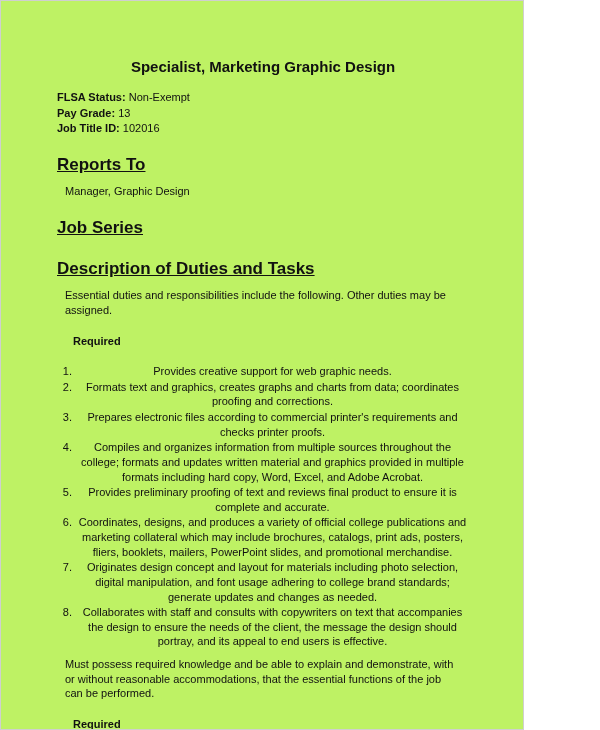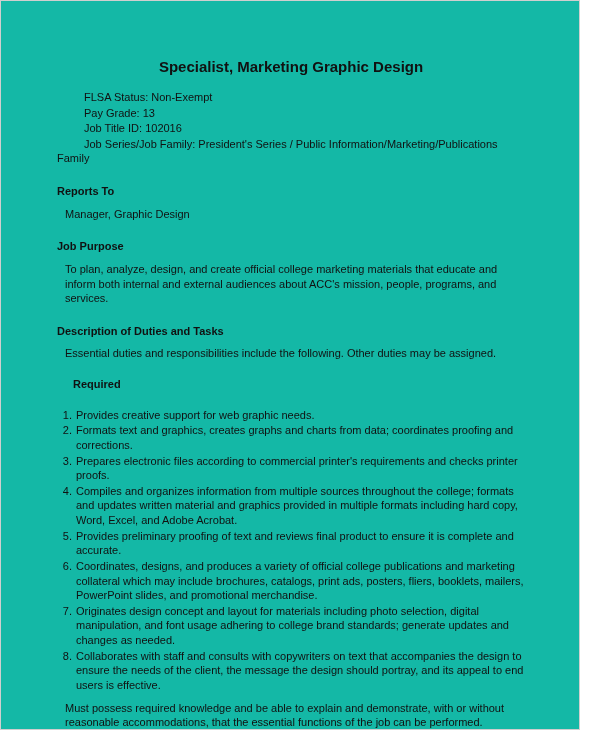--- a/index.html
+++ b/index.html
@@ -1,47 +1,49 @@
 <!DOCTYPE html>
 <html><head>
 <meta charset="utf-8">
 <style>
   html, body { margin: 0; padding: 0; background: #ffffff; }
   .page {
-    width: 580px;
+    width: 524px;
     height: 730px;
     box-sizing: border-box;
-    background: #14b8a6;
+    background: #bef264;
     border: 1px solid #cfcfcf;
     padding: 56px 54px 16px 56px;
     font-family: "Liberation Sans", sans-serif;
     font-size: 11px;
     line-height: 1.33;
     color: #111111;
     overflow: hidden;
   }
   .doc-title {
     font-size: 15px;
     font-weight: bold;
     text-align: center;
     margin: 0 0 13px 0;
   }
   .meta-line { margin: 0 0 1px 0; }
-  .b { font-weight: normal; margin-left: 27px; }
+  .b { font-weight: bold; }
   .sec-heading {
-    font-size: 11px;
+    font-size: 17px;
     font-weight: bold;
+    text-decoration: underline;
     margin: 18px 0 8px 0;
   }
   .para { margin: 8px; }
   .italic { }
   .required { font-weight: bold; margin: 16px; }
   ol.num-list {
     margin: 1px 0 0 0;
     padding: 0 0 0 18px;
+    text-align: center;
   }
   ol.num-list li { margin: 0 0 1px 0; padding-left: 1px; }
   ul.bullet-list {
     list-style: none;
     margin: 1px 0 0 0;
     padding: 0 0 0 10px;
   }
   ul.bullet-list li {
     position: relative;
     padding-left: 14px;
@@ -69,34 +71,29 @@
       <span>Non-Exempt</span>
     </p>
     <p class="meta-line">
       <span class="b">Pay Grade:</span>
       <span>13</span>
     </p>
     <p class="meta-line">
       <span class="b">Job Title ID:</span>
       <span>102016</span>
     </p>
-    <p class="meta-line">
-      <span class="b">Job Series/Job Family:</span>
-      <span>President's Series / Public Information/Marketing/Publications Family</span>
-    </p>
   </div>
 
   <div>
     <h2 class="sec-heading">Reports To</h2>
     <p class="para">Manager, Graphic Design</p>
   </div>
 
   <div>
-    <h2 class="sec-heading">Job Purpose</h2>
-    <p class="para">To plan, analyze, design, and create official college marketing materials that educate and inform both internal and external audiences about ACC's mission, people, programs, and services.</p>
+    <h2 class="sec-heading">Job Series</h2>
   </div>
 
   <div>
     <h2 class="sec-heading">Description of Duties and Tasks</h2>
     <p class="para italic">Essential duties and responsibilities include the following. Other duties may be assigned.</p>
     <p class="required">Required</p>
     <ol class="num-list">
       <li>Provides creative support for web graphic needs.</li>
       <li>Formats text and graphics, creates graphs and charts from data; coordinates proofing and corrections.</li>
       <li>Prepares electronic files according to commercial printer's requirements and checks printer proofs.</li>

